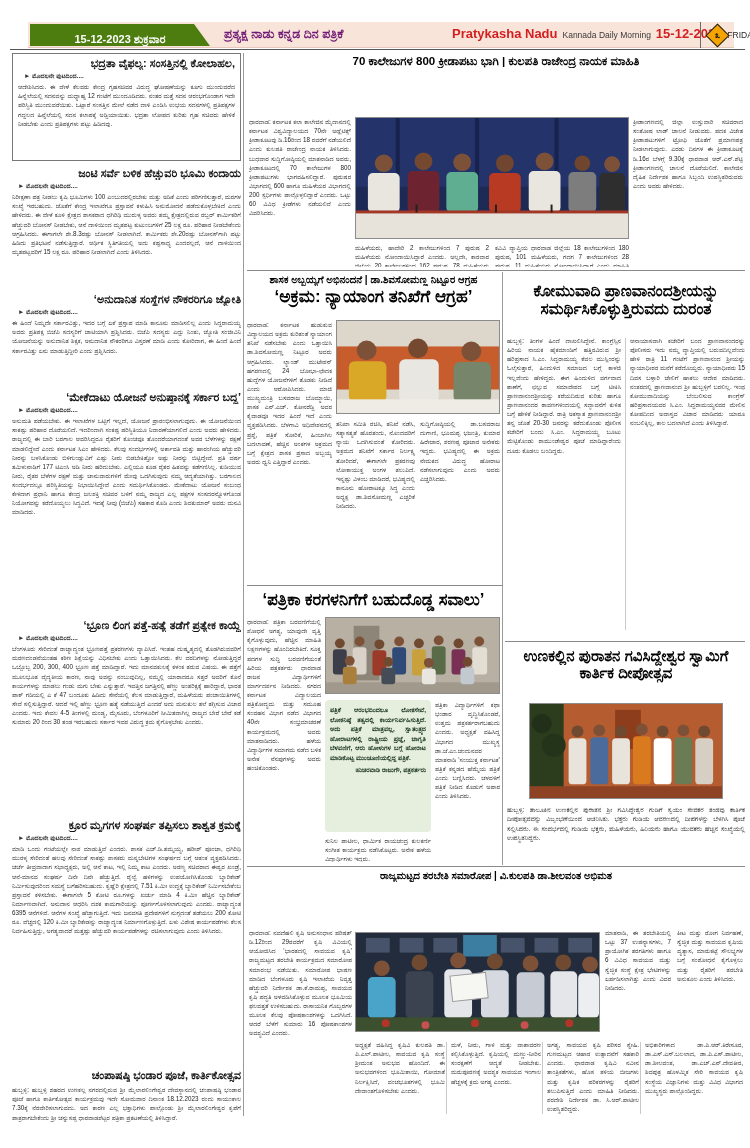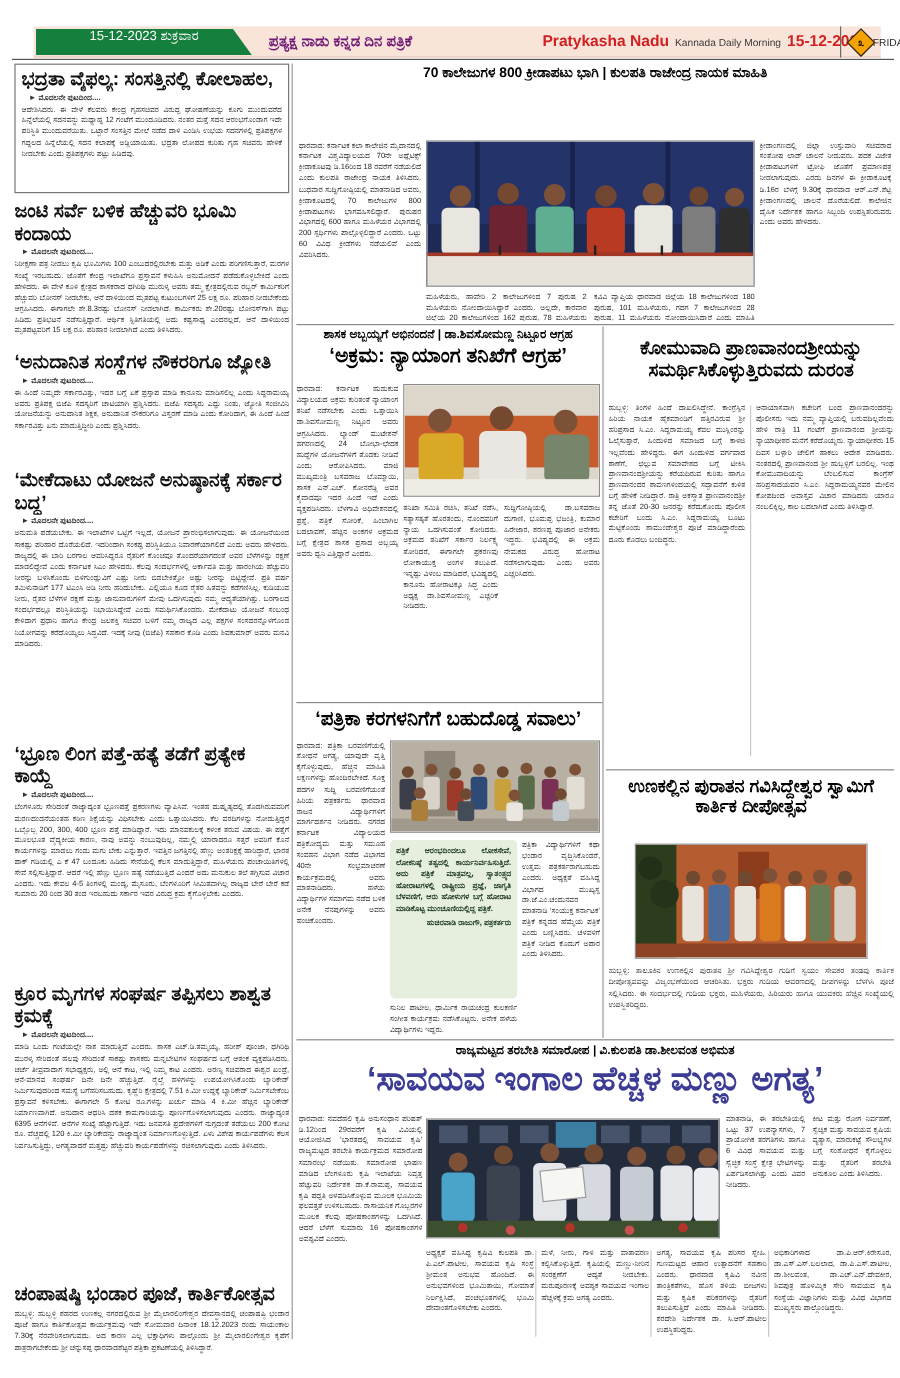--- a/index.html
+++ b/index.html
@@ -10,35 +10,35 @@
   .hl{font-weight:bold;color:#000;text-align:center;overflow:hidden;line-height:1.15}
   .kicker{font-weight:bold;text-align:center;color:#000;overflow:hidden;white-space:nowrap}
   .cont{font-size:6.4px;font-weight:bold;color:#333;margin:2px 0 2px 6px}
   .rule-h{background:#8a8a8a;height:1px}
   .rule-v{background:#9a9a9a;width:1px}
   .colrule{background:#c9c9c9;width:1px}
   .photo{border:1px solid #8c8c8c;overflow:hidden}
   .photo svg{display:block;width:100%;height:100%}
   
   .strip{position:absolute;left:28px;top:22px;width:706px;height:26px;background:#f9e4da;border-bottom:1px solid #e6c9bc}
-  .datebox{position:absolute;left:30px;top:24px;width:180px;height:22px;background:#15803d;color:#fff;
-    font-weight:normal;font-size:11px;display:flex;align-items:flex-start;justify-content:center;
+  .datebox{position:absolute;left:30px;top:24px;width:180px;height:22px;background:#4d7c0f;color:#fff;
+    font-weight:bold;font-size:11px;display:flex;align-items:flex-end;justify-content:center;
     clip-path:polygon(0 0,calc(100% - 16px) 0,100% 100%,0 100%)}
   .masthead{position:absolute;left:224px;top:27px;font-size:12.5px;font-weight:bold;color:#701a75;white-space:nowrap}
   .brandrow{position:absolute;left:452px;top:26px;display:flex;align-items:baseline;gap:5px;white-space:nowrap}
   .brand{font-size:13px;font-weight:bold;color:#d31f20}
   .tagline{font-size:8.5px;color:#3a3a3a}
   .hdate{font-size:13px;font-weight:bold;color:#d31f20}
   .hday{font-size:8.5px;color:#2a2a2a}
   .pagecell{position:absolute;left:700px;top:22px;width:34px;height:26px;border-left:1px solid #6a6a6a;display:flex;align-items:center;justify-content:center}
   .diamond{width:17px;height:17px;background:#f5a300;border:1.5px solid #222;transform:rotate(45deg);display:flex;align-items:center;justify-content:center}
   .diamond span{transform:rotate(-45deg);font-size:9px;font-weight:bold;color:#111}
   
   .leftcol{position:absolute;left:12px;top:53px;width:229px}
-  .l-art h3{font-size:16px;text-align:left;line-height:1.2;overflow:hidden}
+  .l-art h3{font-size:11px;text-align:right;line-height:1.2;overflow:hidden}
   .l-box{border:1px solid #777;padding:3px 5px 2px 5px}
   .quotebox{background:#e6eedd;border-radius:4px;padding:5px 5px;overflow:hidden}
   .quotebox .qt{font-size:6.4px;font-weight:bold;color:#15301d;line-height:1.5;text-align:justify}
   .quotebox .qa{font-size:6.4px;font-weight:bold;color:#15301d;text-align:right;margin-top:3px}
 </style>
 </head>
 <body>
 
 <div class="page">
 
@@ -245,21 +245,20 @@
           <circle cx="176" cy="28" r="6" fill="#6f4a30"></circle>
             <rect x="167" y="35" width="18" height="47" rx="4" fill="#d8cfc4"></rect>
         </g>
       </svg>
     </div>
     <div class="btxt abs" style="left:0;top:160px;width:238px;height:55px;font-size:6.5px">ಹುಬ್ಬಳ್ಳಿ: ತಾಲೂಕಿನ ಉಣಕಲ್ಲಿನ ಪುರಾತನ ಶ್ರೀ ಗವಿಸಿದ್ದೇಶ್ವರ ಗುಡಿಗೆ ಸ್ವಯಂ ಸೇವಕರ ತಂಡವು ಕಾರ್ತಿಕ ದೀಪೋತ್ಸವವನ್ನು ವಿಜೃಂಭಣೆಯಿಂದ ಆಚರಿಸಿತು. ಭಕ್ತರು ಗುಡಿಯ ಆವರಣದಲ್ಲಿ ದೀಪಗಳನ್ನು ಬೆಳಗಿಸಿ ಪೂಜೆ ಸಲ್ಲಿಸಿದರು. ಈ ಸಂದರ್ಭದಲ್ಲಿ ಗುಡಿಯ ಭಕ್ತರು, ಮಹಿಳೆಯರು, ಹಿರಿಯರು ಹಾಗೂ ಯುವಕರು ಹೆಚ್ಚಿನ ಸಂಖ್ಯೆಯಲ್ಲಿ ಉಪಸ್ಥಿತರಿದ್ದರು.</div>
   </div>
 
   <div class="abs" style="left:247px;top:870px;width:498px;height:278px">
     <div class="kicker abs" style="left:0;top:0;width:498px;font-size:10px">ರಾಜ್ಯಮಟ್ಟದ ತರಬೇತಿ ಸಮಾರೋಪ | ವಿ.ಕುಲಪತಿ ಡಾ.ಶೀಲವಂತ ಅಭಿಮತ</div>
-    <div class="hl abs" style="left:0;top:13px;width:498px;height:40px;font-size:28px;color:#3c3c96">‘ಸಾವಯವ ಇಂಗಾಲ ಹೆಚ್ಚಳ ಮಣ್ಣು ಅಗತ್ಯ’</div>
     <div class="btxt abs" style="left:2px;top:58px;width:103px;height:186px">ಧಾರವಾಡ: ನವದೆಹಲಿ ಕೃಷಿ ಅನುಸಂಧಾನ ಪರಿಷತ್ ಡಿ.12ರಿಂದ 29ರವರೆಗೆ ಕೃಷಿ ವಿವಿಯಲ್ಲಿ ಆಯೋಜಿಸಿದ ‘ಭಾರತದಲ್ಲಿ ಸಾವಯವ ಕೃಷಿ’ ರಾಜ್ಯಮಟ್ಟದ ತರಬೇತಿ ಕಾರ್ಯಕ್ರಮದ ಸಮಾರೋಪ ಸಮಾರಂಭ ನಡೆಯಿತು. ಸಮಾರೋಪ ಭಾಷಣ ಮಾಡಿದ ಬೆಂಗಳೂರು ಕೃಷಿ ಇಲಾಖೆಯ ನಿವೃತ್ತ ಹೆಚ್ಚುವರಿ ನಿರ್ದೇಶಕ ಡಾ.ಕೆ.ರಾಮಪ್ಪ, ಸಾವಯವ ಕೃಷಿ ಪದ್ಧತಿ ಅಳವಡಿಸಿಕೊಳ್ಳುವ ಮೂಲಕ ಭೂಮಿಯ ಫಲವತ್ತತೆ ಉಳಿಸಬಹುದು. ರಾಸಾಯನಿಕ ಗೊಬ್ಬರಗಳ ಮೂಲಕ ಕೆಲವು ಪೋಷಕಾಂಶಗಳನ್ನು ಒದಗಿಸಿದೆ. ಆದರೆ ಬೆಳೆಗೆ ಸುಮಾರು 16 ಪೋಷಕಾಂಶಗಳ ಅವಶ್ಯವಿದೆ ಎಂದರು.</div>
     <div class="photo abs" style="left:108px;top:62px;width:245px;height:100px">
       <svg viewBox="0 0 245 100" preserveAspectRatio="none">
         <rect width="245" height="100" fill="#232c3c"></rect>
         <g fill="#46536b">
           <rect x="10" y="5" width="24" height="15"></rect>
             <rect x="44" y="5" width="24" height="15"></rect>
             <rect x="78" y="5" width="24" height="15"></rect>
           <rect x="146" y="5" width="24" height="15"></rect>
             <rect x="180" y="5" width="24" height="15"></rect>

